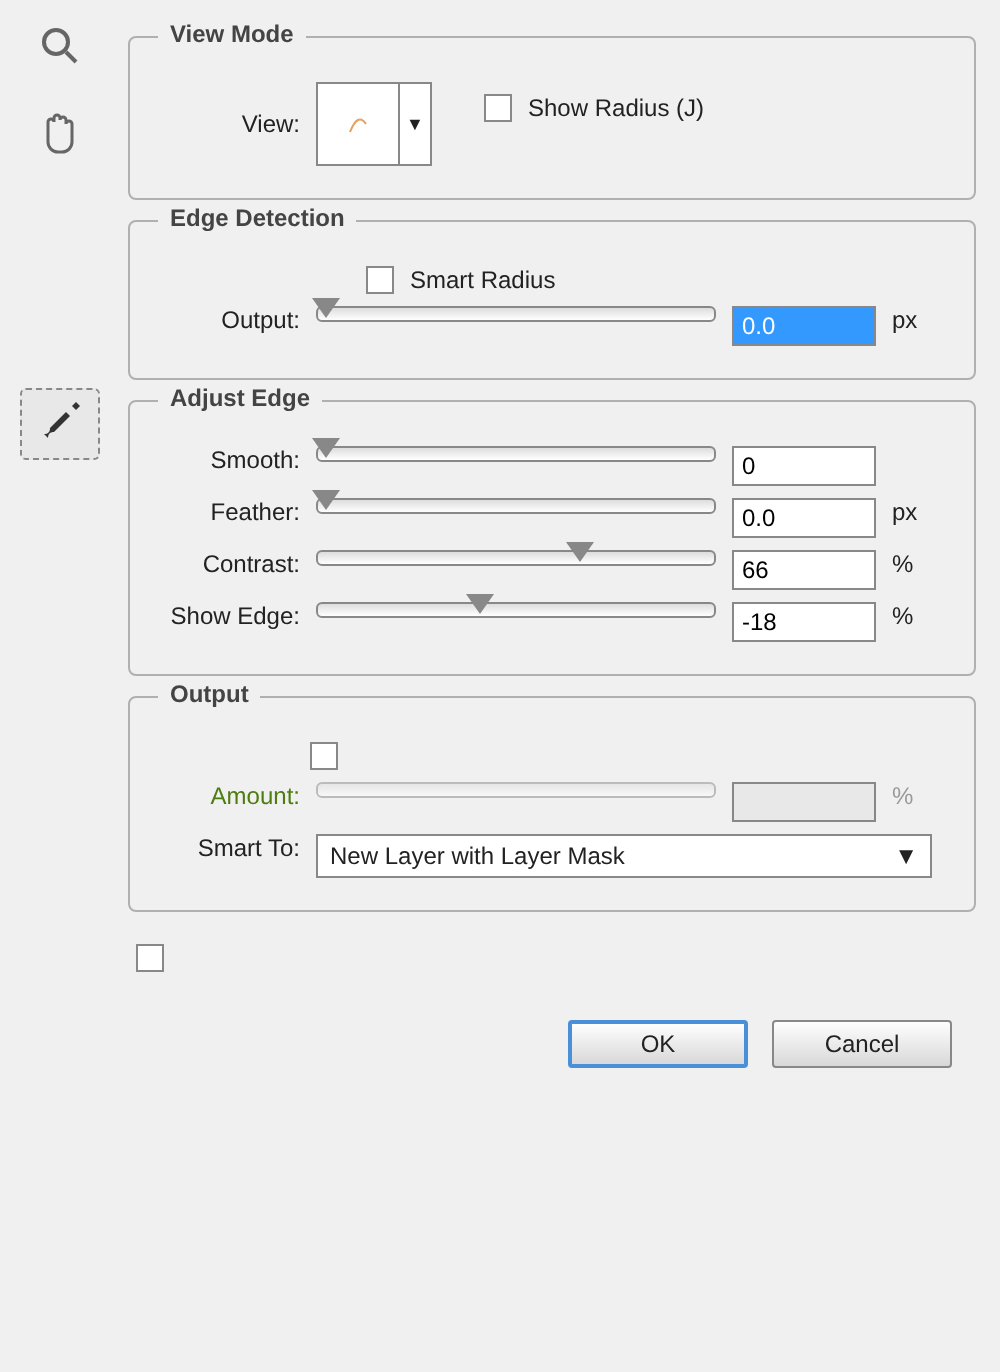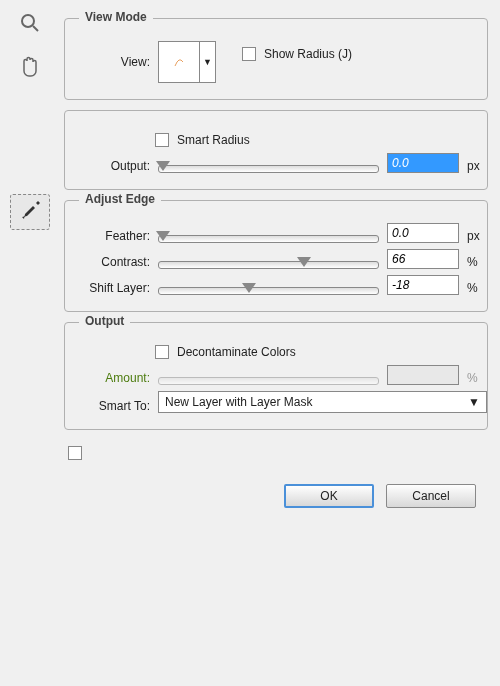--- a/index.html
+++ b/index.html
@@ -35,32 +35,32 @@
     flex: 1;
     padding: 4px 12px 4px 4px;
     display: flex;
     flex-direction: column;
     gap: 10px;
   }
   .groupbox {
     border: 1px solid #b0b0b0;
     border-radius: 4px;
     position: relative;
-    padding: 16px 0 10px 10px;
+    padding: 16px 21px 10px 10px;
   }
   .groupbox > .legend {
     position: absolute;
     top: -9px;
     left: 14px;
     background: #f0f0f0;
     padding: 0 6px;
     font-weight: bold;
     color: #444;
   }
-  .row { display: flex; align-items: flex-end; gap: 8px; margin: 6px 0; }
+  .row { display: flex; align-items: flex-start; gap: 8px; margin: 6px 0; }
   .lbl { width: 75px; text-align: right; }
   .checkbox {
     width: 14px; height: 14px;
     border: 1px solid #888;
     background: #fff;
     display: inline-block;
     cursor: pointer;
     flex-shrink: 0;
   }
   .swatch {
@@ -98,21 +98,20 @@
     transform: translateX(-7px);
   }
   .slider.disabled { opacity: 0.5; cursor: default; }
   .num-input {
     width: 72px; height: 20px;
     border: 1px solid #888;
     background: #fff;
     padding: 2px 4px;
     font-family: inherit;
     font-size: 12px;
-    font-style: italic;
   }
   .num-input.selected { background: #3399ff; color: #fff; }
   .num-input.disabled { background: #e8e8e8; color: #aaa; }
   .unit { width: 20px; }
   .select-box {
     flex: 1;
     height: 22px;
     border: 1px solid #888;
     background: #fff;
     display: flex;
@@ -191,67 +190,75 @@
         <div style="margin-left:18px">
           <div class="row">
             <span class="checkbox"></span>
             <span>Show Radius (J)</span>
           </div>
         </div>
       </div>
     </div>
 
     <div class="groupbox">
-      <div class="row" style="margin-left:80px">
+      <div class="legend">Edge Detection</div>
+      <div class="row" style="margin-left:108px">
         <span class="checkbox"></span>
         <span>Smart Radius</span>
       </div>
       <div class="row">
         <div class="lbl">Output:</div>
         <div class="slider">
             <div class="slider-thumb" style="left:2%"></div>
           </div>
         <input class="num-input selected" value="0.0" style="">
         <div class="unit">px</div>
       </div>
     </div>
 
     <div class="groupbox">
       <div class="legend">Adjust Edge</div>
       <div class="row">
+        <div class="lbl">Smooth:</div>
+        <div class="slider">
+            <div class="slider-thumb" style="left:2%"></div>
+          </div>
+        <input class="num-input" value="0" style="">
+        <div class="unit"></div>
+      </div>
+      <div class="row">
         <div class="lbl">Feather:</div>
         <div class="slider">
             <div class="slider-thumb" style="left:2%"></div>
           </div>
         <input class="num-input" value="0.0" style="">
         <div class="unit">px</div>
       </div>
       <div class="row">
         <div class="lbl">Contrast:</div>
         <div class="slider">
             <div class="slider-thumb" style="left:66%"></div>
           </div>
         <input class="num-input" value="66" style="">
         <div class="unit">%</div>
       </div>
       <div class="row">
-        <div class="lbl">Shift Layer:</div>
+        <div class="lbl">Show Edge:</div>
         <div class="slider">
             <div class="slider-thumb" style="left:41%"></div>
           </div>
         <input class="num-input" value="-18" style="">
         <div class="unit">%</div>
       </div>
     </div>
 
     <div class="groupbox">
       <div class="legend">Output</div>
       <div class="row" style="margin-left:80px">
         <span class="checkbox"></span>
-        <span>Decontaminate Colors</span>
       </div>
       <div class="row">
         <div class="lbl" style="color:#4d7c0f">Amount:</div>
         <div class="slider disabled"></div>
         <input class="num-input disabled" disabled="" value="" style="">
         <div class="unit" style="color:#999">%</div>
       </div>
       <div class="row">
         <div class="lbl">Smart To:</div>
         <div class="select-box">

